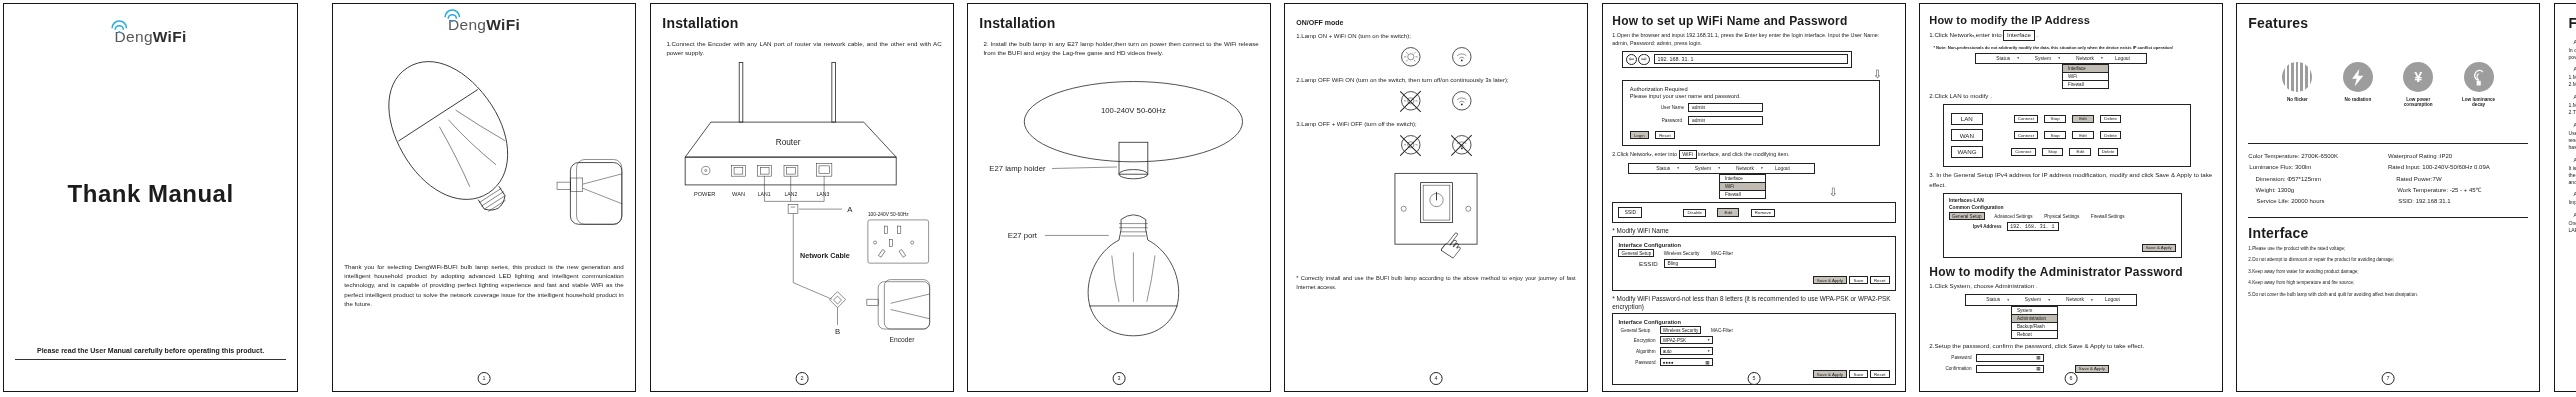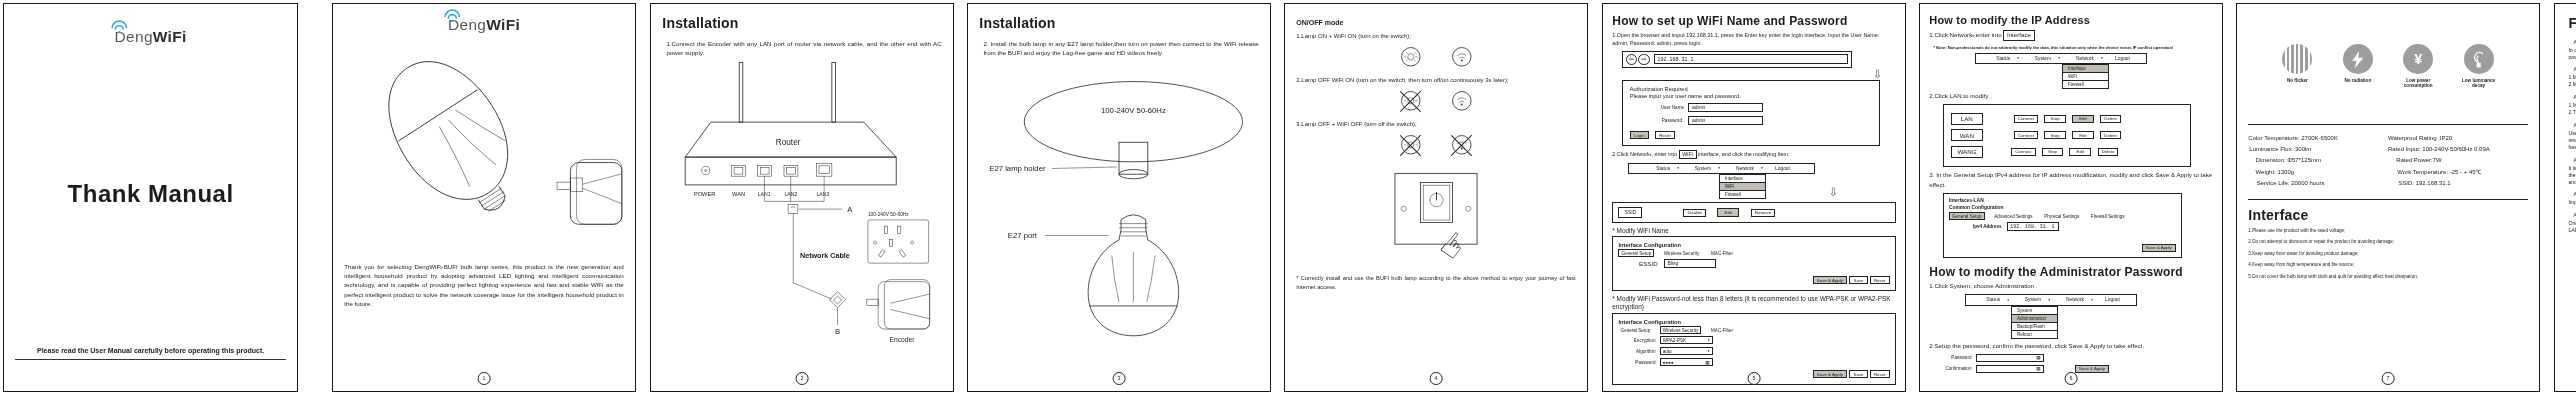--- a/index.html
+++ b/index.html
@@ -524,20 +524,21 @@
             <span></span>
             <span>▦</span>
           </span>
         <span class="btn sh" style="margin-left:31px;">Save &amp; Apply</span>
         </div>
     </div>
     <div class="pg">6</div>
   </div>
 
   <div class="panel p8">
+    <div class="h1">Features</div>
     <div class="feat-row">
       <div class="feat">
         <div class="fcirc stripes"></div>
         <div class="flabel">No flicker</div>
       </div>
       <div class="feat">
         <div class="fcirc">
           <svg width="13.4" height="17.5" viewBox="0 0 26 34">
               <polygon points="16,0 2,19 11,19 7,34 24,13 14,13" fill="#fff"></polygon>
             </svg>

